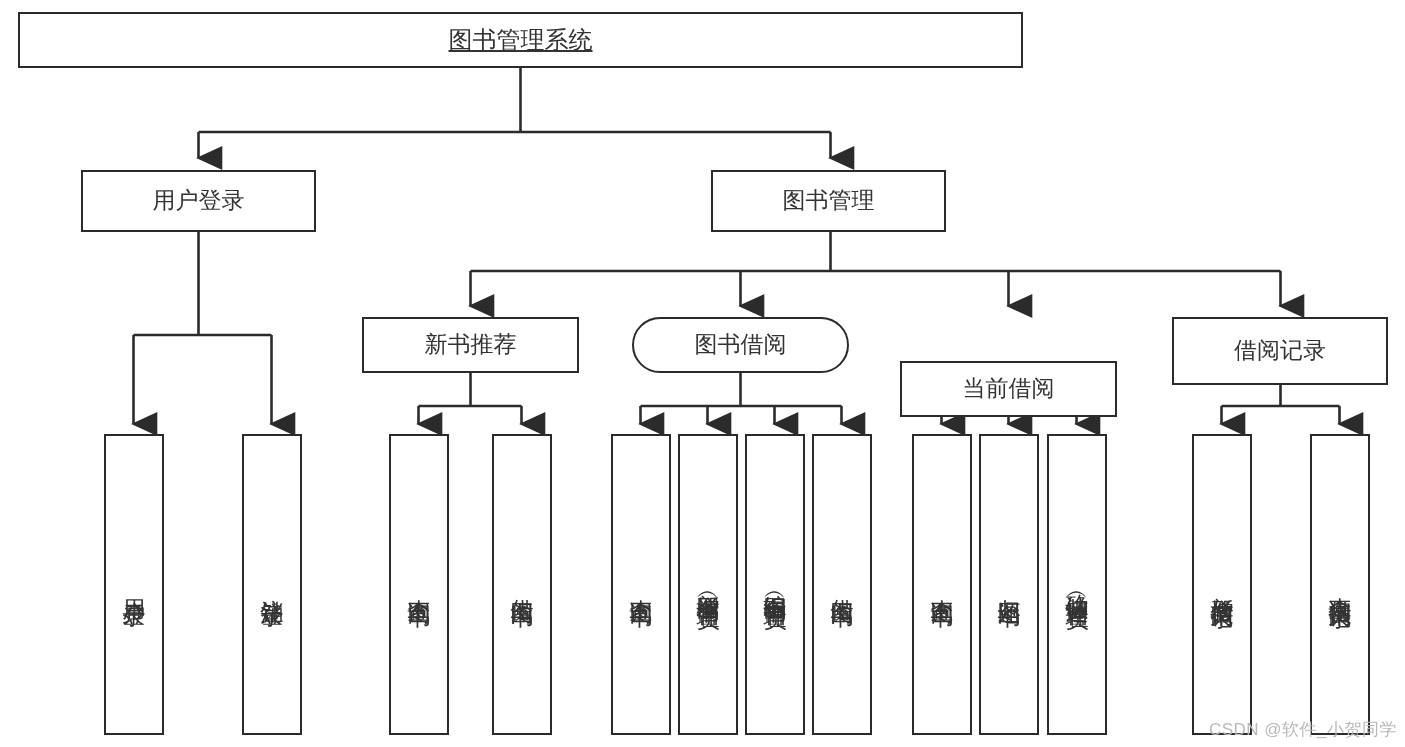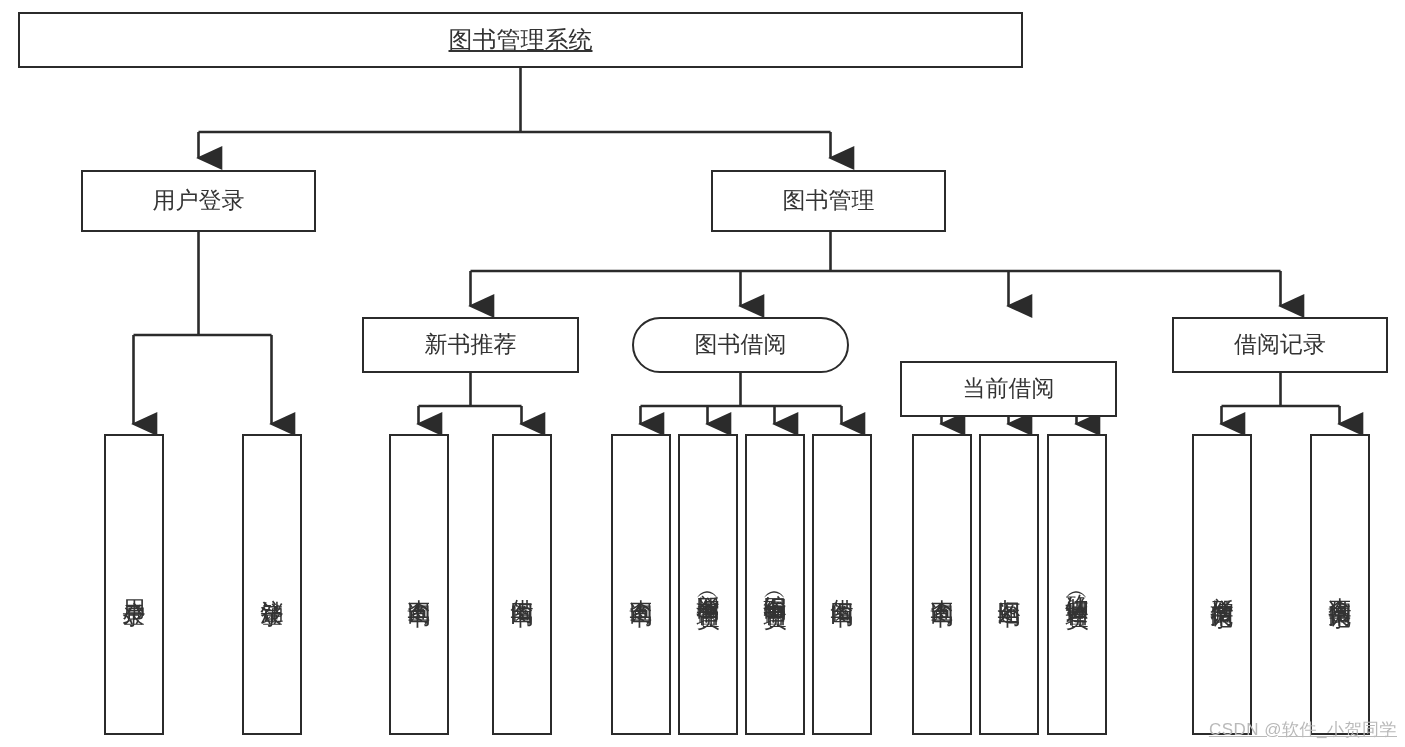--- a/index.html
+++ b/index.html
@@ -64,21 +64,20 @@
   }
   #watermark {
     position: absolute;
     right: 8px;
     bottom: 6px;
     font-size: 17px;
     color: #b9b9b9;
     letter-spacing: 0.5px;
     z-index: 5;
     white-space: nowrap;
-    text-decoration: underline;
   }
 </style>
 </head>
 <body>
 
 <div id="diagram-canvas">
 
   <svg id="edge-layer" viewBox="0 0 1405 747" xmlns="http://www.w3.org/2000/svg">
     <defs>
       <marker id="arrow" viewBox="0 0 12 12" refX="6" refY="10.5" markerWidth="11" markerHeight="11" orient="auto-start-reverse">
@@ -146,21 +145,21 @@
   </div>
 
   <div class="node horizontal" style="left:632px; top:317px; width:217px; height:56px;border-radius:28px;">
     <span class="node-label">图书借阅</span>
   </div>
 
   <div class="node horizontal" style="left:900px; top:317px; width:217px; height:56px;margin-top:44px;">
     <span class="node-label">当前借阅</span>
   </div>
 
-  <div class="node horizontal" style="left:1172px; top:317px; width:216px; height:56px;">
+  <div class="node horizontal" style="left:1172px; top:317px; width:216px; height:68px;">
     <span class="node-label">借阅记录</span>
   </div>
 
   <div class="node vertical" style="left:104px; top:434px; width:60px; height:301px;">
     <span class="node-label">用户登录</span>
   </div>
 
   <div class="node vertical" style="left:242px; top:434px; width:60px; height:301px;">
     <span class="node-label">注销登录</span>
   </div>

